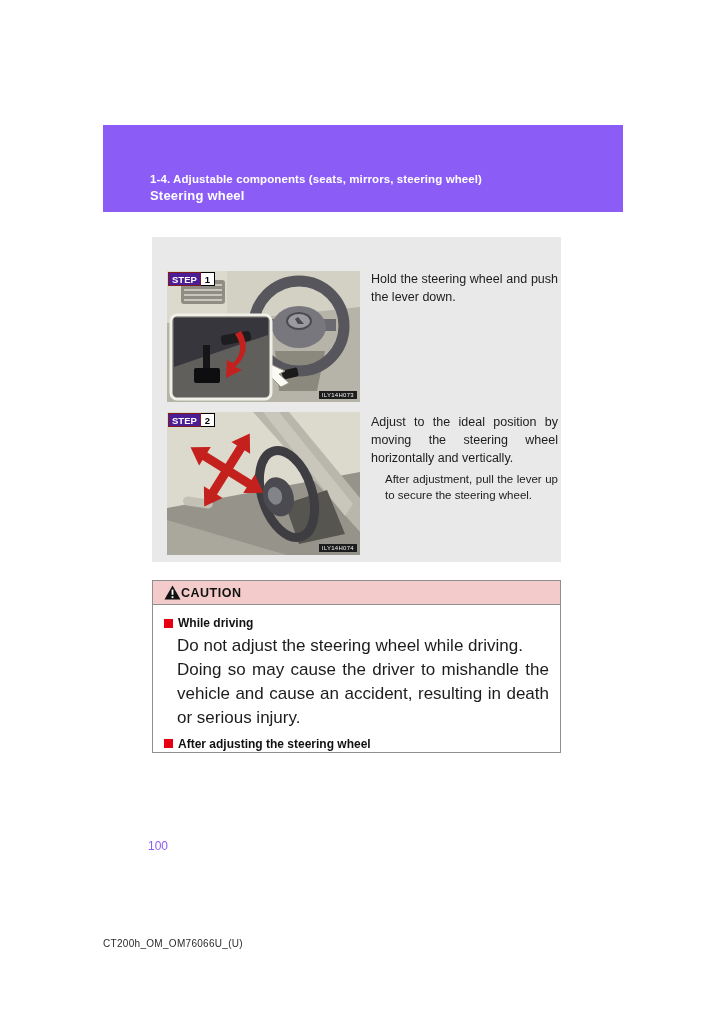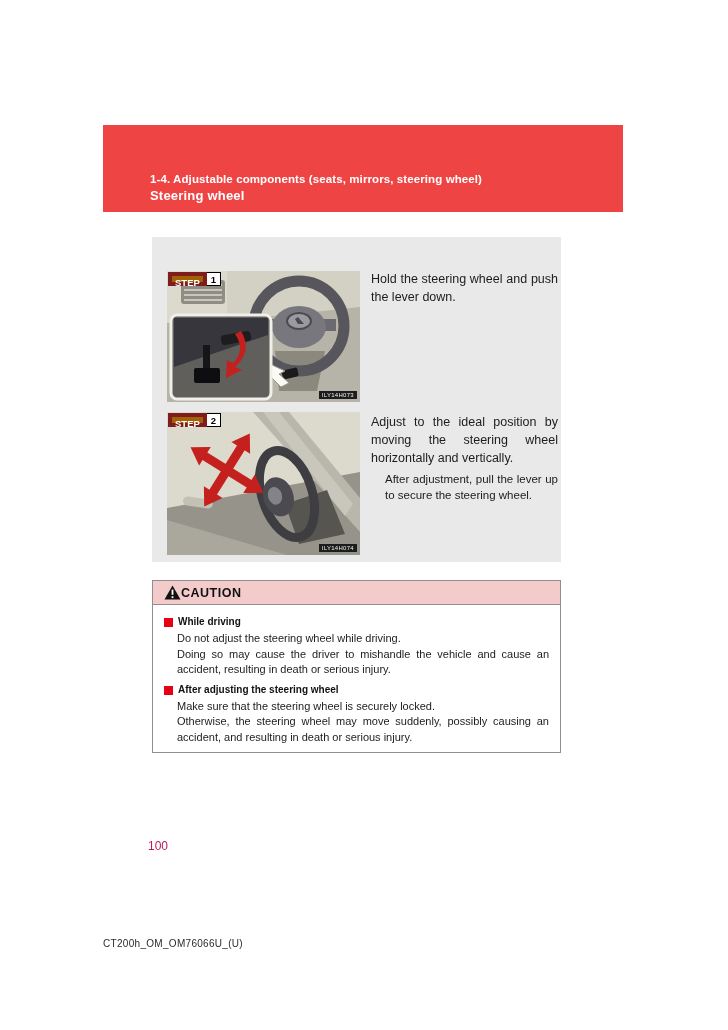--- a/index.html
+++ b/index.html
@@ -10,21 +10,21 @@
     font-family: "Liberation Sans", sans-serif;
     color: #1a1a1a;
     overflow: hidden;
   }
 
   
   .banner {
     position: absolute;
     left: 103px; top: 125px;
     width: 520px; height: 87px;
-    background: #ef4444;
+    background: #8b5cf6;
     display: flex;
     flex-direction: column;
     justify-content: flex-end;
     padding: 0 0 9px 47px;
     color: #ffffff;
   }
   .banner .section-line {
     font-size: 11.5px;
     font-weight: bold;
     letter-spacing: 0.1px;
@@ -65,23 +65,23 @@
     position: absolute;
     left: 1px; top: 1px;
     display: flex;
     align-items: stretch;
     height: 14px;
     font-size: 9.5px;
     font-weight: bold;
     line-height: 14px;
   }
   .step-badge .step-word {
-    background: #a16207;
+    background: #4c1d95;
     color: #ffffff;
-    border: 4px solid #7f1d1d;
+    border: 1px solid #7f1d1d;
     padding: 0 3px;
   }
   .step-badge .step-num {
     background: #ffffff;
     color: #000000;
     border: 1px solid #000000;
     border-left: none;
     padding: 0 4px;
   }
 
@@ -136,46 +136,46 @@
   }
   .caution-header .caution-title {
     font-size: 12.5px;
     font-weight: 600;
     letter-spacing: 0.5px;
     color: #111;
   }
   .caution-body { padding: 7px 11px 0 11px; }
   .caution-heading {
     display: flex;
-    align-items: flex-end;
+    align-items: center;
     gap: 5px;
-    font-size: 10px;
+    font-size: 12px;
     font-weight: bold;
     color: #111;
     margin-top: 4px;
   }
   .red-square {
     width: 9px; height: 9px;
     background: #e60011;
     flex: 0 0 auto;
   }
   .caution-para {
     margin: 4px 0 6px 13px;
-    font-size: 11px;
+    font-size: 17px;
     line-height: 1.42;
     color: #1c1c1c;
   }
   .caution-para .para-line { text-align: justify; }
 
   
   .page-number {
     position: absolute;
     left: 148px; top: 839px;
     font-size: 12px;
-    color: #be185d;
+    color: #8b5cf6;
   }
   .doc-code {
     position: absolute;
     left: 103px; top: 938px;
     font-size: 10px;
     letter-spacing: 0.3px;
     color: #2a2a2a;
   }
 </style>
 </head>
@@ -285,22 +285,18 @@
     </div>
     <div class="caution-para">
       <div class="para-line">Do not adjust the steering wheel while driving.</div>
       <div class="para-line">Doing so may cause the driver to mishandle the vehicle and cause an accident, resulting in death or serious injury.</div>
     </div>
 
     <div class="caution-heading">
       <span class="red-square"></span>
       <span>After adjusting the steering wheel</span>
     </div>
-    <div class="caution-para">
-      <div class="para-line">Make sure that the steering wheel is securely locked.</div>
-      <div class="para-line">Otherwise, the steering wheel may move suddenly, possibly causing an accident, and resulting in death or serious injury.</div>
-    </div>
 
   </div>
 </div>
 
 <div class="page-number">100</div>
 <div class="doc-code">CT200h_OM_OM76066U_(U)</div>
 
 </body></html>

